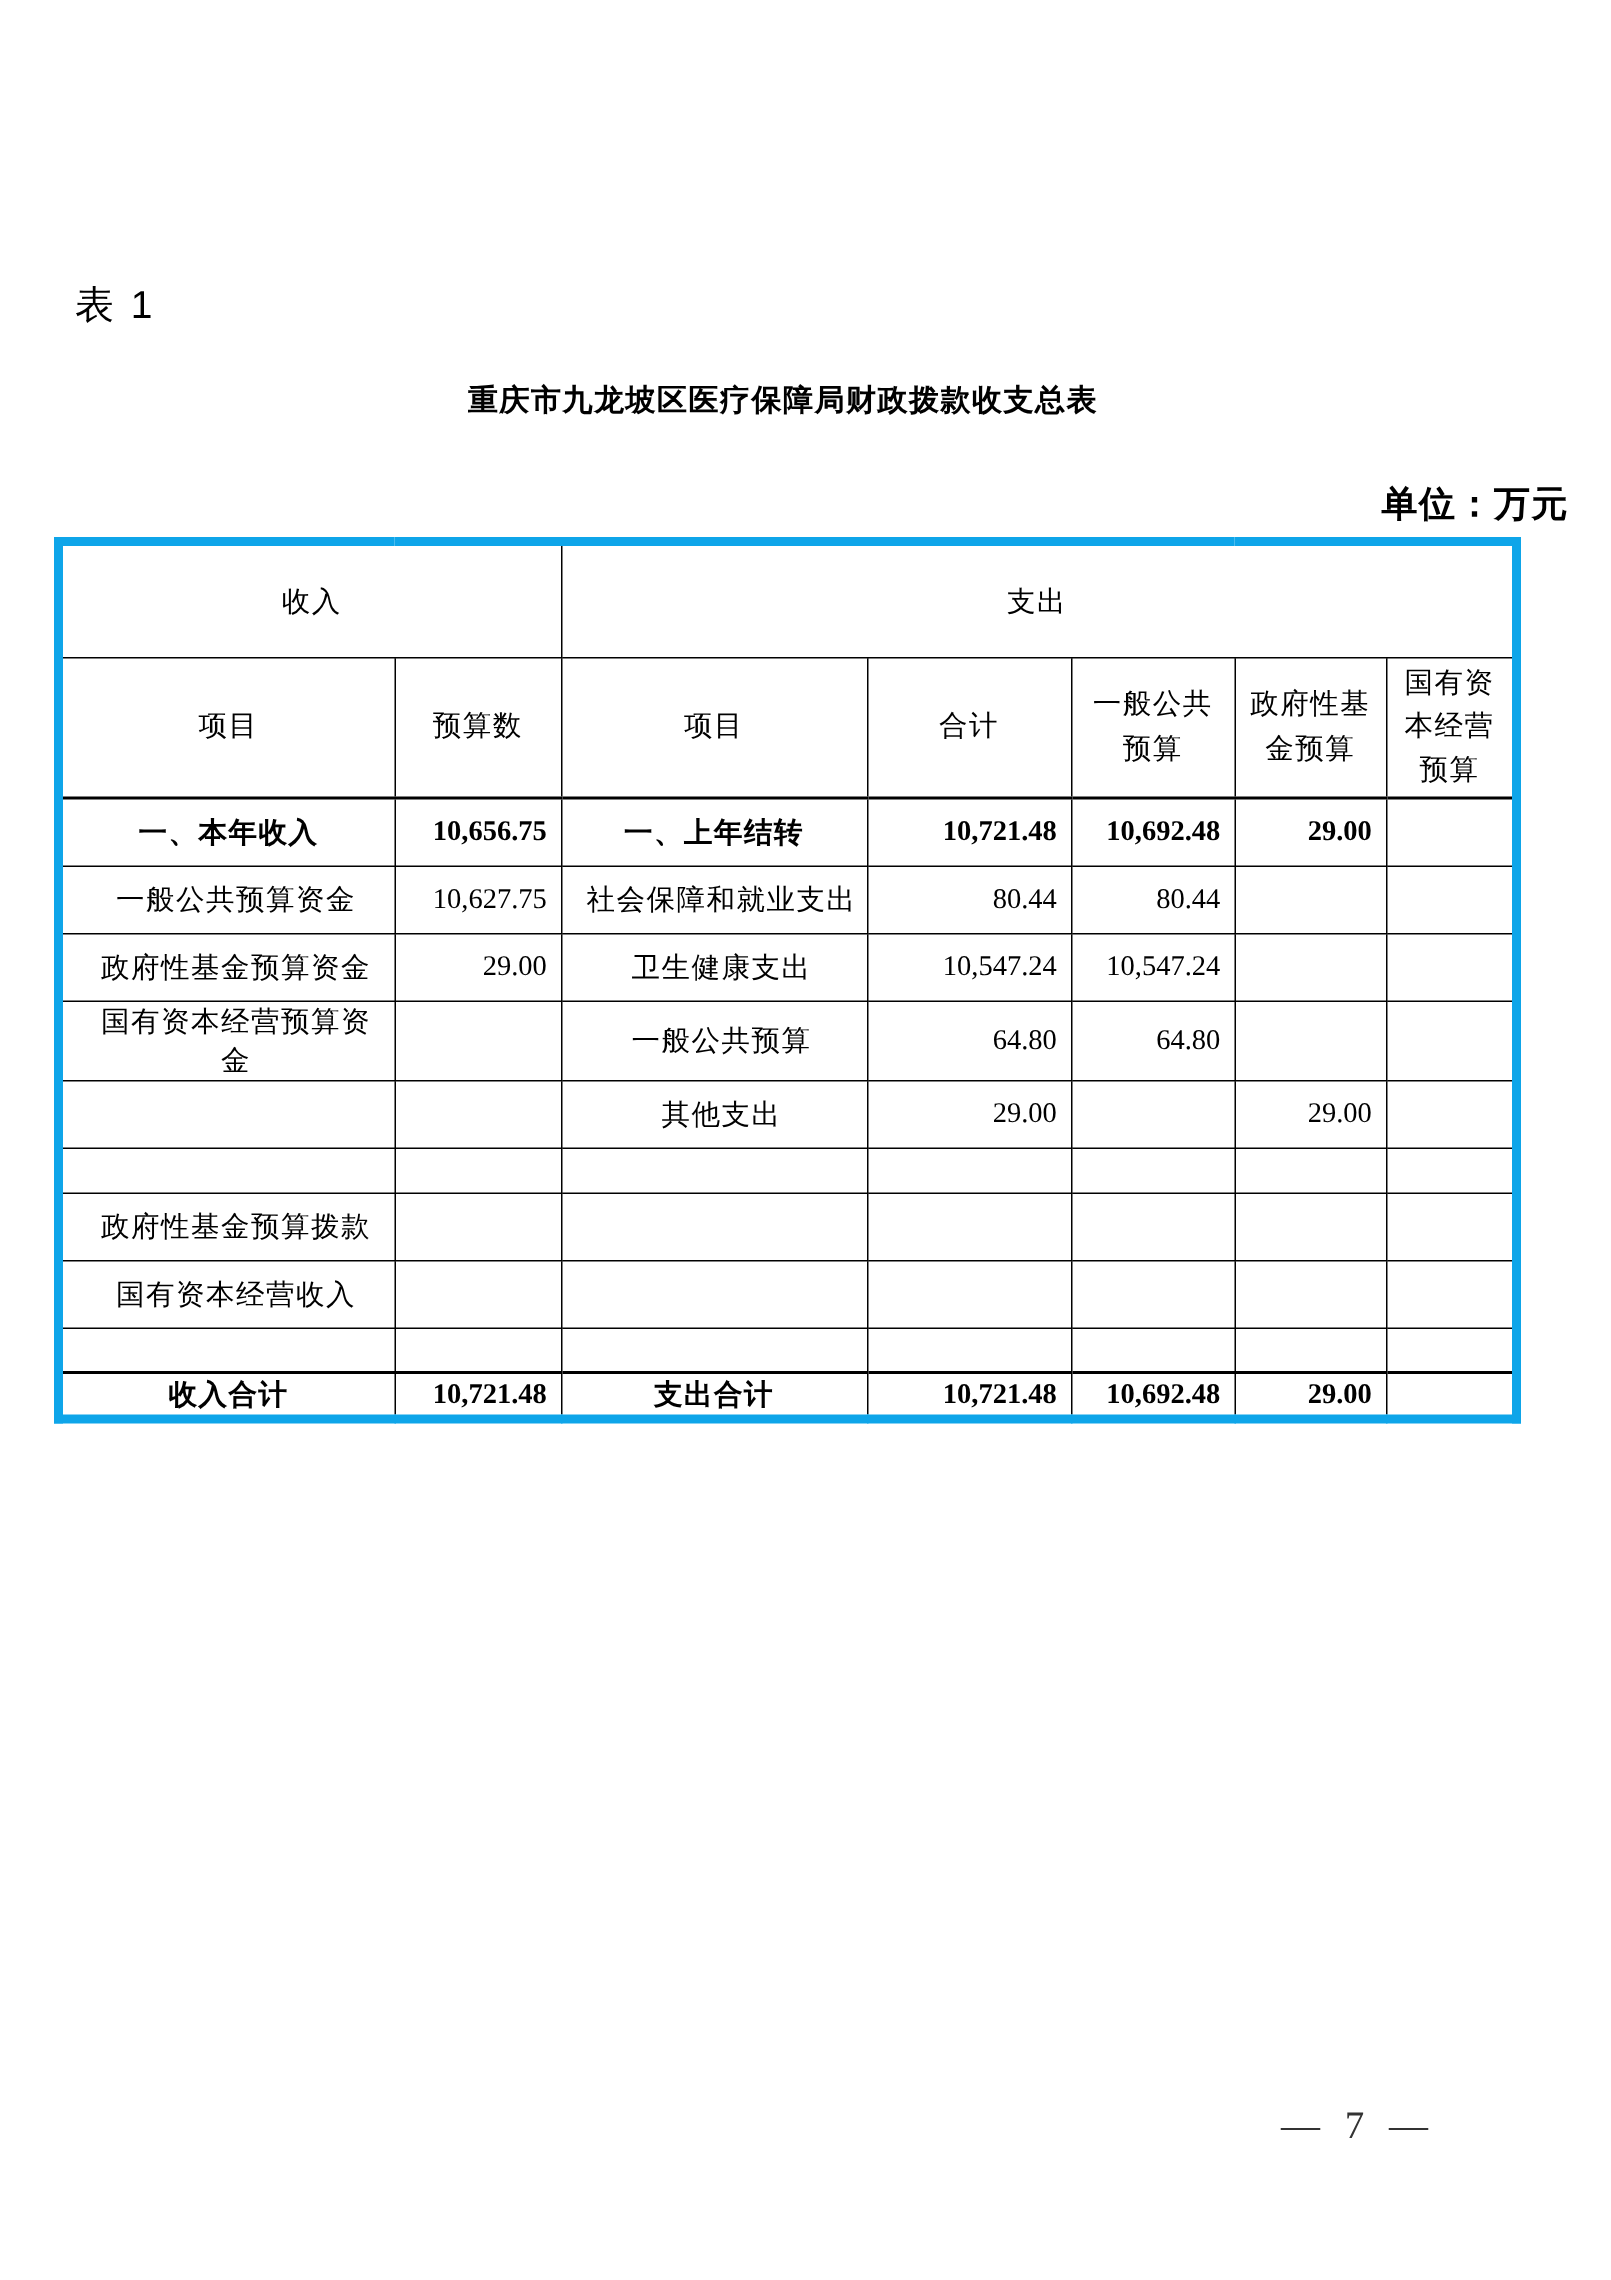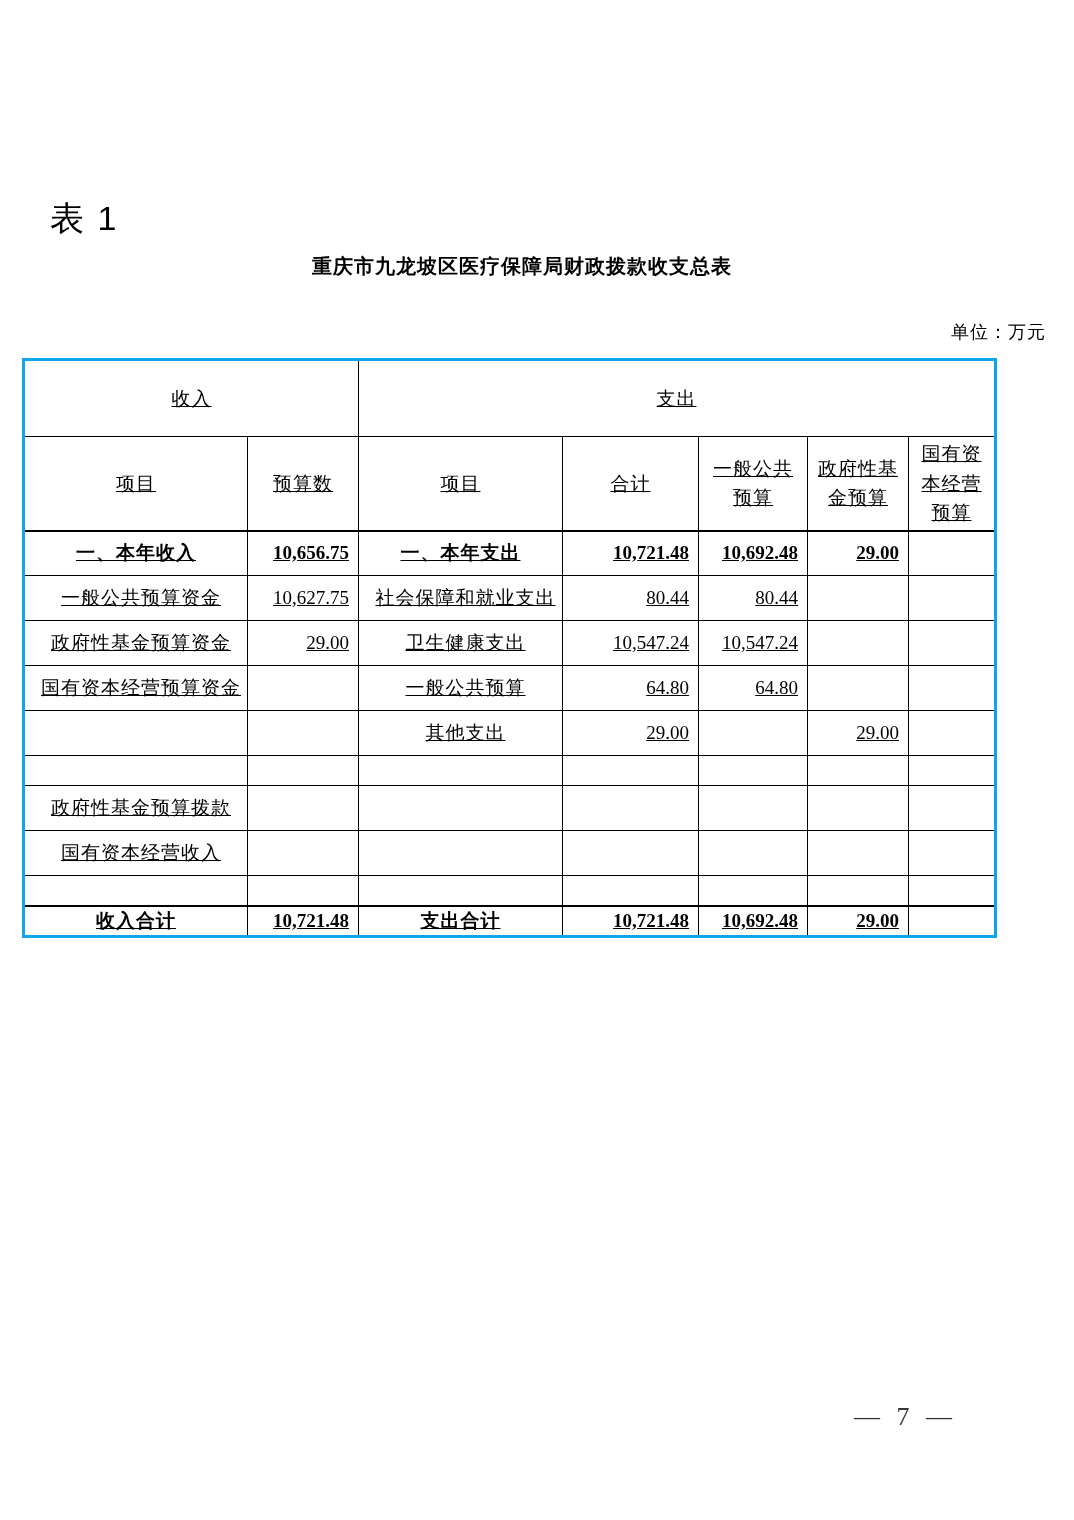--- a/index.html
+++ b/index.html
@@ -10,48 +10,48 @@
     color: #000;
   }
   .page {
     position: relative;
     width: 1074px; height: 1520px;
     background: #ffffff;
     overflow: hidden;
   }
   .table-label {
     position: absolute;
-    left: 50px; top: 196px;
+    left: 50px; top: 186px;
     font-family: "Liberation Sans", "DejaVu Sans", sans-serif;
-    font-size: 34px;
+    font-size: 26px;
     letter-spacing: 2px;
   }
   .doc-title {
     position: absolute;
     left: 0; top: 253px;
     width: 1044px;
     text-align: center;
     font-size: 20px;
     font-weight: bold;
     letter-spacing: 1px;
   }
   .unit-note {
     position: absolute;
     top: 320px; right: 28px;
-    font-size: 18px;
+    font-size: 24px;
     letter-spacing: 1px;
+    font-weight: bold;
   }
   table.budget-table {
     position: absolute;
-    left: 22px; top: 358px;
+    left: 36px; top: 358px;
     width: 972px;
     table-layout: fixed;
     border-collapse: collapse;
-    border: 3px solid #0ea5e9;
-    text-decoration: underline;
+    border: 6px solid #0ea5e9;
   }
   .budget-table th, .budget-table td {
     border: 1px solid #000;
     font-size: 19px;
     font-weight: normal;
     vertical-align: middle;
     overflow: hidden;
   }
   thead tr.group-row th { height: 77px; text-align: center; letter-spacing: 1px; }
   thead tr.col-row th { height: 94px; text-align: center; line-height: 1.55; padding: 0 8px; letter-spacing: 1px; }
@@ -104,21 +104,21 @@
         <th>合计</th>
         <th>一般公共预算</th>
         <th>政府性基金预算</th>
         <th>国有资本经营预算</th>
       </tr>
     </thead>
     <tbody id="table-body">
         <tr class="row-section">
           <td class="cell-label">一、本年收入</td>
           <td class="cell-num">10,656.75</td>
-          <td class="cell-label">一、本年支出</td>
+          <td class="cell-label">一、上年结转</td>
           <td class="cell-num">10,721.48</td>
           <td class="cell-num">10,692.48</td>
           <td class="cell-num">29.00</td>
           <td class="cell-num"></td>
         </tr>
         <tr class="row-item">
           <td class="cell-label">一般公共预算资金</td>
           <td class="cell-num">10,627.75</td>
           <td class="cell-label">社会保障和就业支出</td>
           <td class="cell-num">80.44</td>

